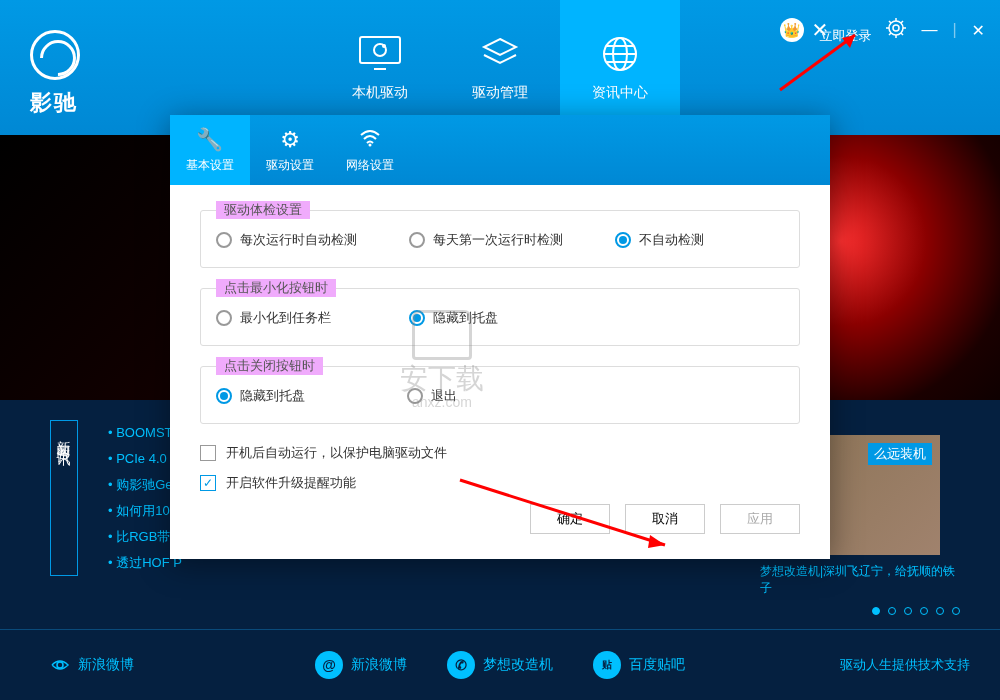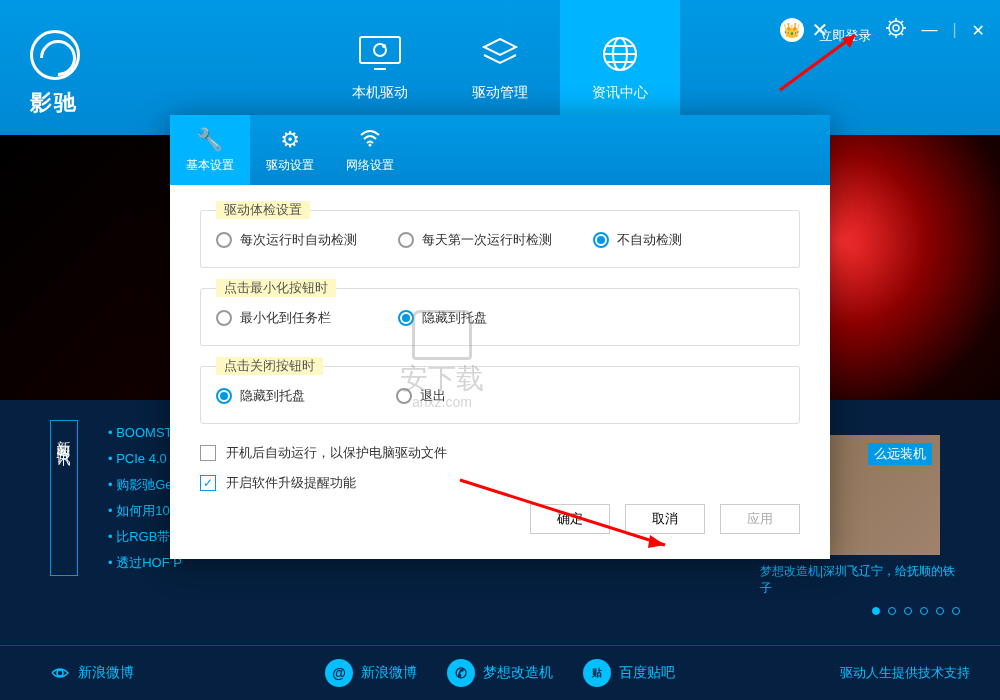--- a/index.html
+++ b/index.html
@@ -32,38 +32,38 @@
 .news-list li::before { content: "• "; }
 .news-list li a { color: #00c0ff; text-decoration: none; }
 
 .news-right { position: absolute; right: 40px; top: 435px; width: 200px; }
 .news-thumb { width: 180px; height: 120px; background: linear-gradient(135deg, #8b7355 0%, #a0826d 100%); }
 .news-caption { color: #00c0ff; font-size: 12px; margin-top: 8px; }
 .news-dots { display: flex; gap: 8px; justify-content: flex-end; margin-top: 10px; }
 .news-dot { width: 8px; height: 8px; border: 1px solid #00c0ff; border-radius: 50%; }
 .news-dot.active { background: #00c0ff; }
 
-.footer { position: absolute; bottom: 0; left: 0; right: 0; height: 55px; display: flex; align-items: center; justify-content: center; gap: 30px; border-top: 1px solid #0a4a7a; }
+.footer { position: absolute; bottom: 0; left: 0; right: 0; height: 71px; display: flex; align-items: center; justify-content: center; gap: 40px; border-top: 1px solid #0a4a7a; }
 .footer-item { display: flex; align-items: center; gap: 8px; color: #00c0ff; font-size: 14px; }
 .footer-icon { width: 28px; height: 28px; background: #00c0ff; border-radius: 50%; display: flex; align-items: center; justify-content: center; color: #052040; font-weight: bold; }
 .footer-support { position: absolute; right: 30px; color: #00c0ff; font-size: 13px; }
 .footer-left-link { position: absolute; left: 50px; color: #00c0ff; font-size: 14px; display: flex; align-items: center; gap: 8px; }
 
 
 .dialog-overlay { position: absolute; top: 115px; left: 170px; width: 660px; background: #fff; box-shadow: 0 5px 30px rgba(0,0,0,0.4); z-index: 100; }
 .dialog-close { position: absolute; top: -100px; right: -5px; width: 30px; height: 30px; color: #fff; font-size: 20px; cursor: pointer; display: flex; align-items: center; justify-content: center; z-index: 101; }
 .dialog-tabs { height: 70px; background: linear-gradient(180deg, #0099e5 0%, #0088d4 100%); display: flex; }
 .dlg-tab { width: 80px; display: flex; flex-direction: column; align-items: center; justify-content: center; color: #fff; font-size: 12px; cursor: pointer; gap: 4px; }
 .dlg-tab.active { background: #00b4ff; }
 .dlg-tab-icon { font-size: 22px; }
 
 .dialog-body { padding: 25px 30px; }
 .fieldset { border: 1px solid #ddd; border-radius: 3px; padding: 20px 15px 18px; margin-bottom: 20px; position: relative; }
-.fieldset-legend { position: absolute; top: -10px; left: 15px; background: #fef9c3; padding: 0 8px; color: #555; font-size: 13px; }
-.radio-row { display: flex; gap: 41px; }
+.fieldset-legend { position: absolute; top: -10px; left: 15px; background: #f0abfc; padding: 0 8px; color: #555; font-size: 13px; }
+.radio-row { display: flex; gap: 52px; }
 .radio-item { display: flex; align-items: center; gap: 8px; font-size: 13px; color: #333; cursor: pointer; }
 .radio { width: 16px; height: 16px; border: 2px solid #999; border-radius: 50%; display: flex; align-items: center; justify-content: center; }
 .radio.checked { border-color: #0099e5; }
 .radio.checked::after { content: ""; width: 8px; height: 8px; background: #0099e5; border-radius: 50%; }
 
 .checkbox-row { display: flex; align-items: center; gap: 10px; font-size: 13px; color: #333; margin-bottom: 12px; }
 .checkbox { width: 16px; height: 16px; border: 1px solid #999; display: flex; align-items: center; justify-content: center; }
 .checkbox.checked { border-color: #0099e5; color: #0099e5; font-size: 12px; }
 .checkbox.checked::after { content: "✓"; }
 

